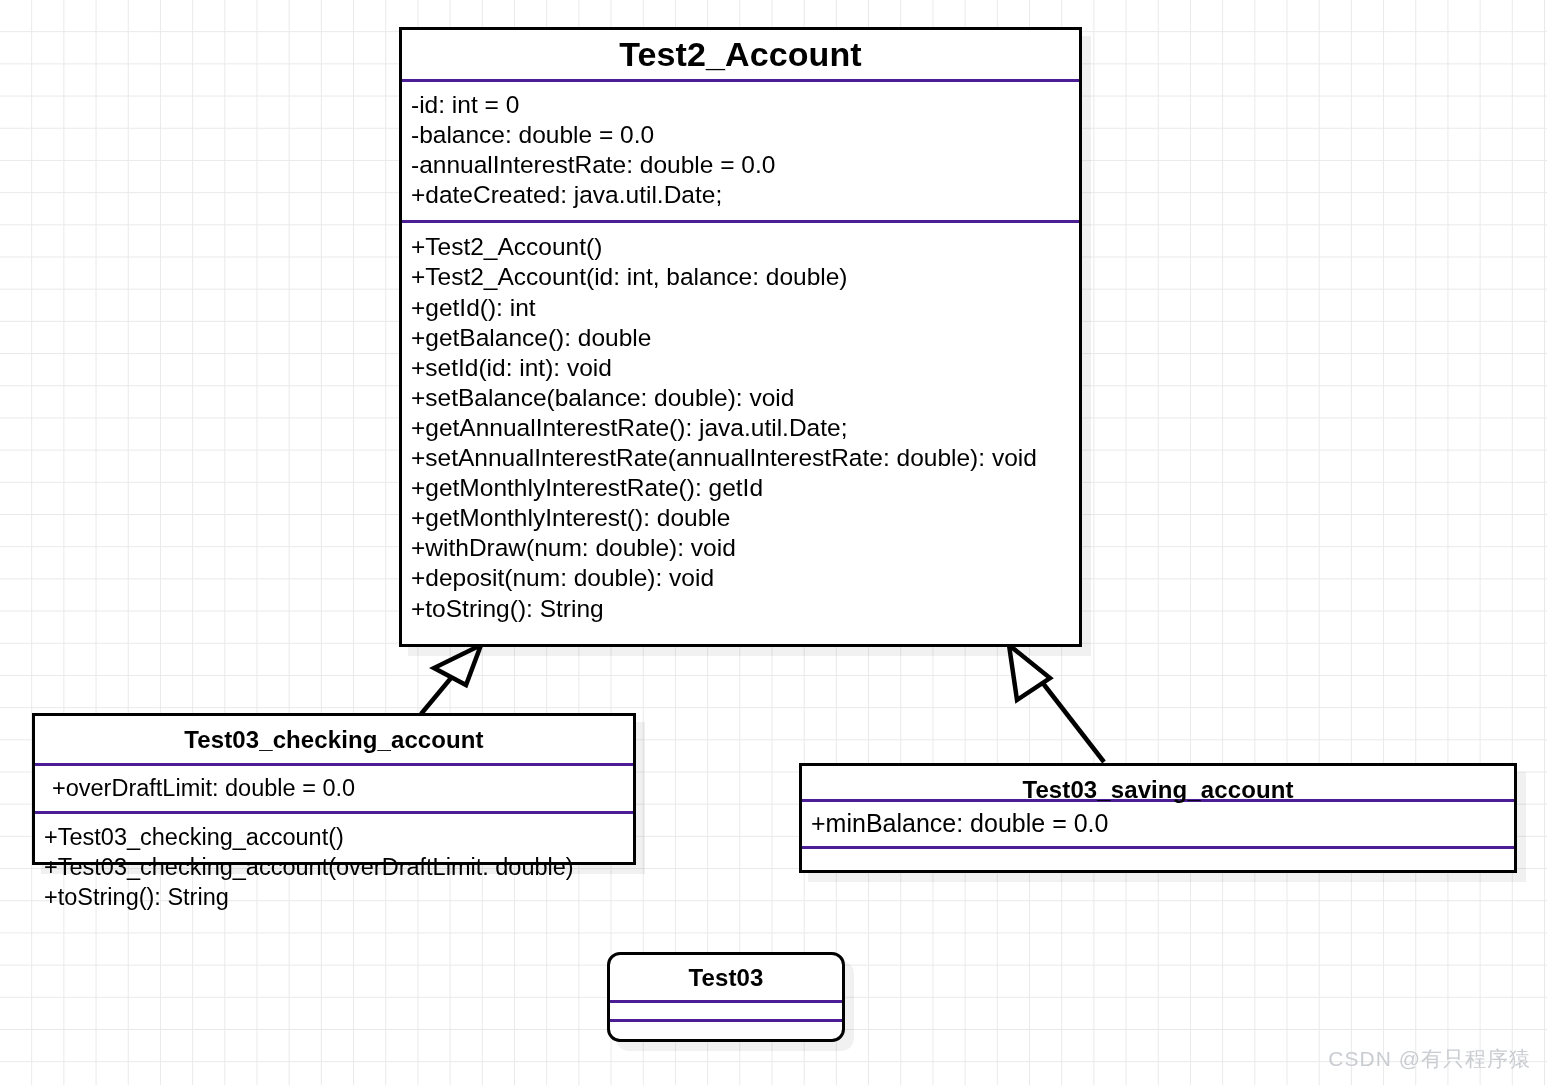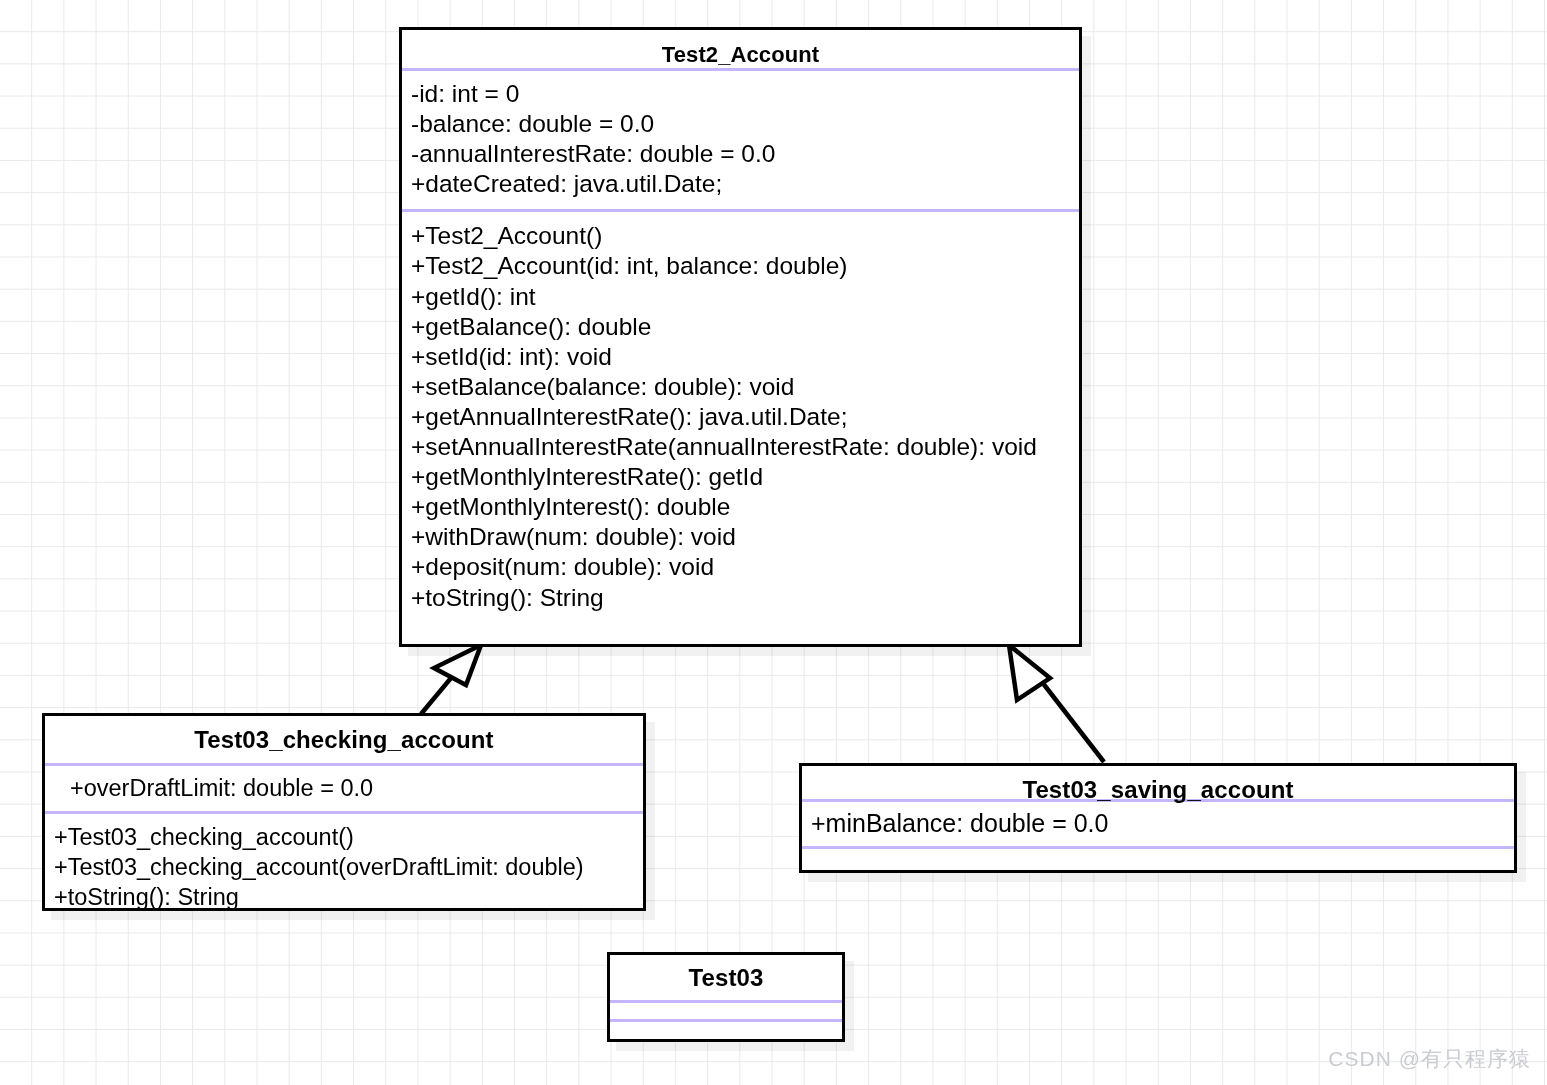--- a/index.html
+++ b/index.html
@@ -37,21 +37,21 @@
     box-sizing: border-box;
     background: #ffffff;
     border: 3px solid #000000;
     box-shadow: 9px 9px 0 0 rgba(0,0,0,0.055);
     z-index: 2;
   }
   .uml-class .compartment {
     box-sizing: border-box;
   }
   .uml-class .compartment + .compartment {
-    border-top: 3px solid #c4b5fd;
+    border-top: 3px solid #4c1d95;
   }
   .class-title {
     text-align: center;
     font-weight: bold;
     color: #000000;
     letter-spacing: 0.1px;
   }
   .member-list {
     margin: 0;
     padding: 0;
@@ -63,49 +63,49 @@
   }
 
   
   #class-test2-account {
     left: 399px;
     top: 27px;
     width: 683px;
     height: 620px;
   }
   #class-test2-account .class-title {
-    font-size: 22px;
+    font-size: 34px;
     line-height: 49px;
-    height: 38px;
+    height: 49px;
   }
   #class-test2-account .attributes {
     padding: 8px 0 10px 9px;
   }
   #class-test2-account .operations {
     padding: 9px 4px 10px 9px;
   }
   #class-test2-account .member {
     font-size: 24.5px;
     line-height: 30.1px;
   }
 
   
   #class-test03-checking {
-    left: 42px;
+    left: 32px;
     top: 713px;
     width: 604px;
-    height: 198px;
+    height: 152px;
   }
   #class-test03-checking .class-title {
     font-size: 24px;
     line-height: 47px;
     height: 47px;
   }
   #class-test03-checking .attributes {
-    padding: 7px 0 8px 25px;
+    padding: 7px 0 8px 17px;
   }
   #class-test03-checking .operations {
     padding: 8px 0 9px 9px;
   }
   #class-test03-checking .member {
     font-size: 23.5px;
     line-height: 30px;
   }
 
   
@@ -130,20 +130,21 @@
     font-size: 25px;
     line-height: 30px;
   }
 
   
   #class-test03 {
     left: 607px;
     top: 952px;
     width: 238px;
     height: 90px;
+    border-radius: 13px;
   }
   #class-test03 .class-title {
     font-size: 24px;
     line-height: 45px;
     height: 45px;
   }
   #class-test03 .empty-compartment-1 { height: 19px; }
   #class-test03 .empty-compartment-2 { height: 19px; }
 
   

